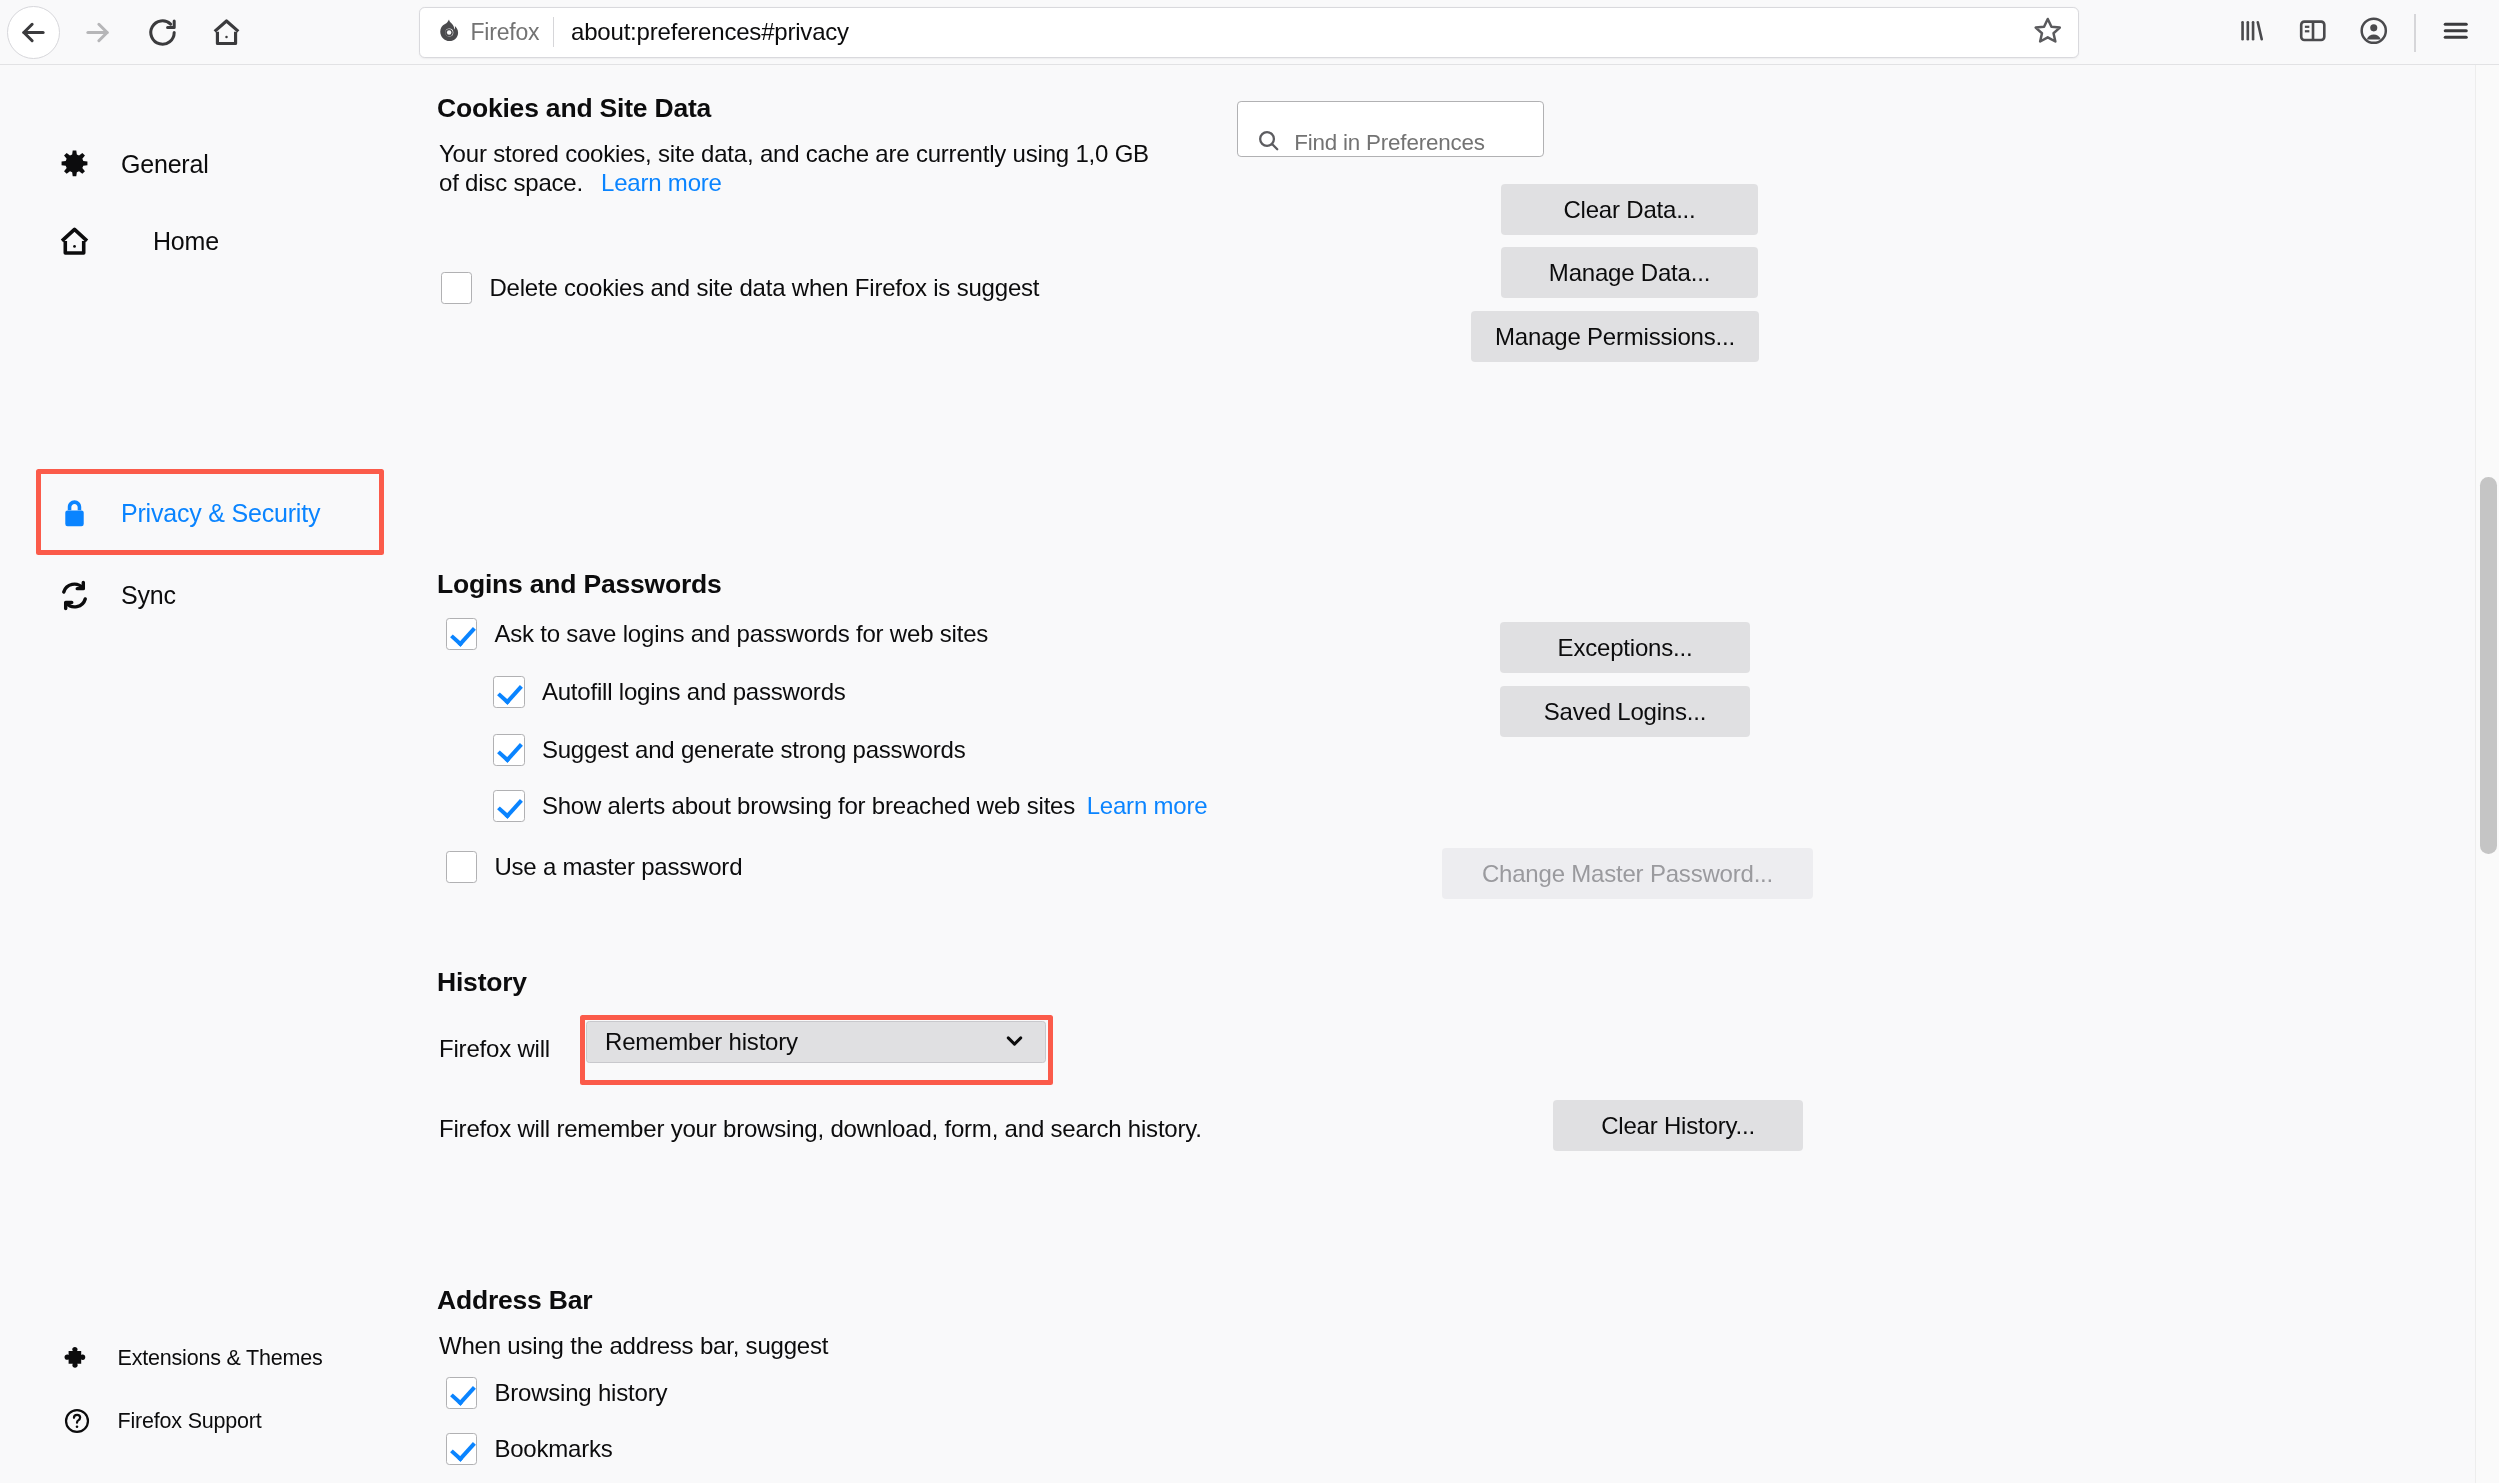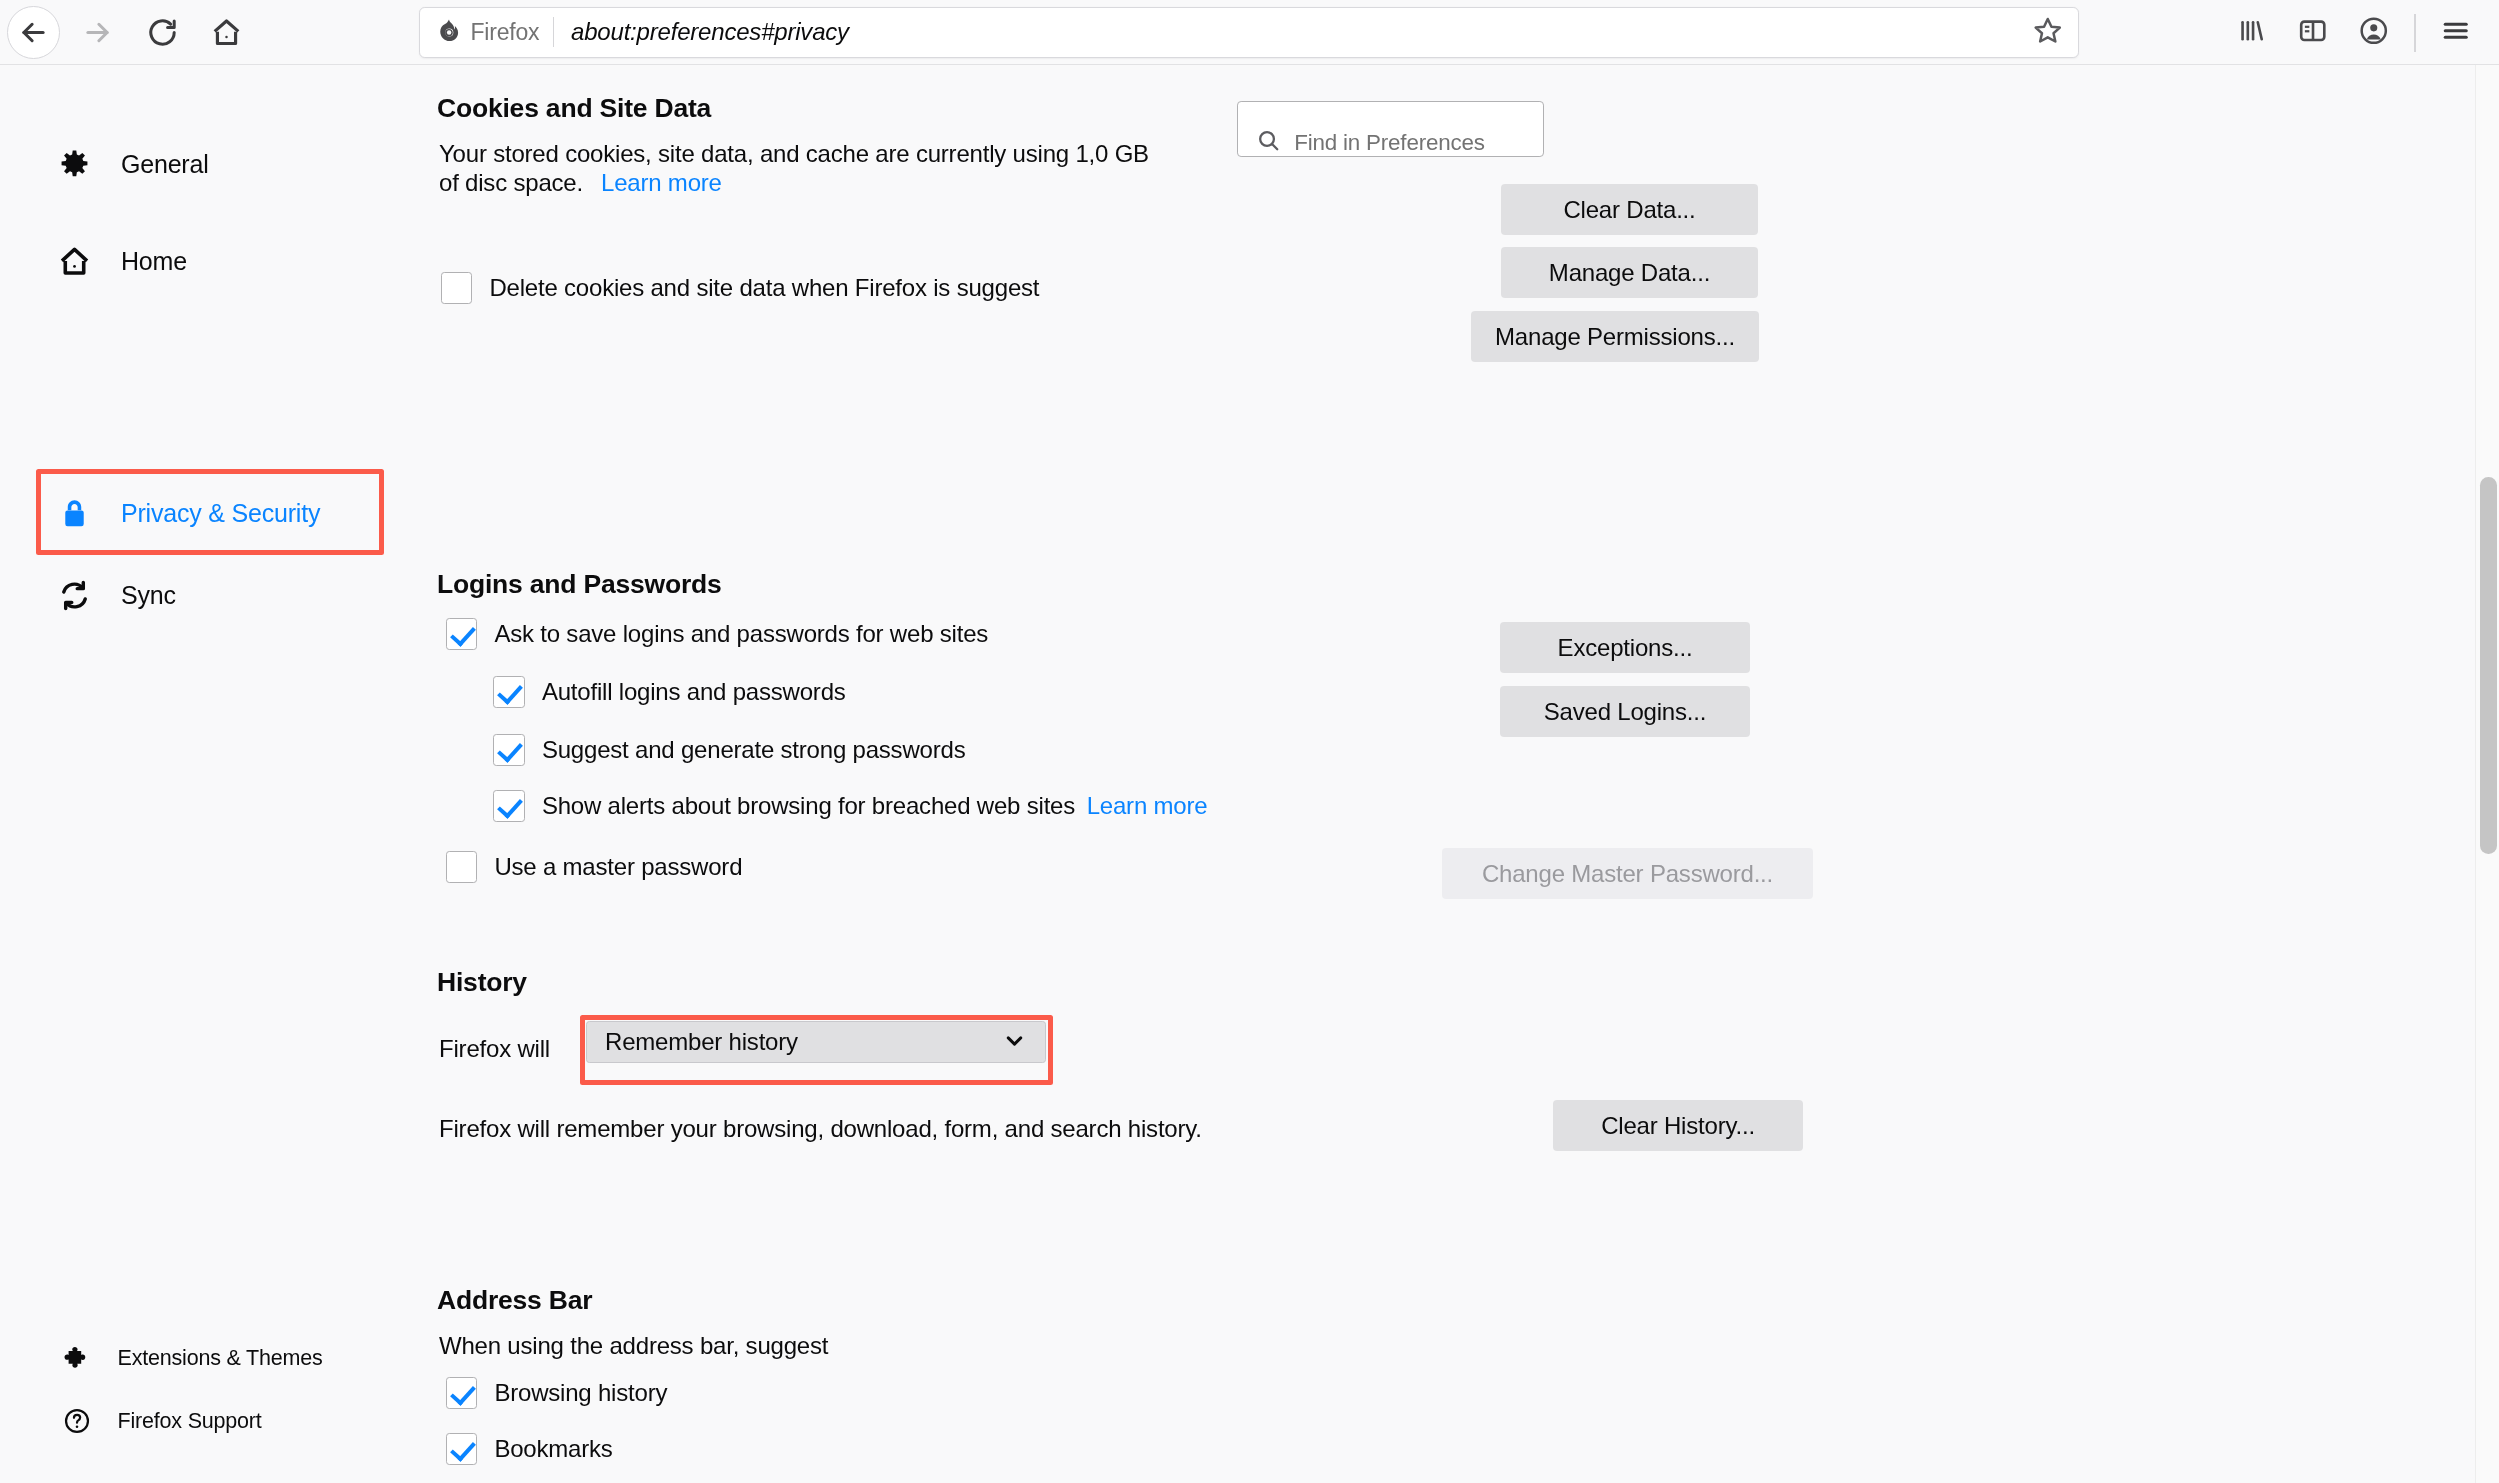--- a/index.html
+++ b/index.html
@@ -72,21 +72,20 @@
     margin: 0 1.7px;
   }
   #url-text {
     font-size: 24px;
     color: #0c0c0d;
     margin-left: 15px;
     flex: 1;
     letter-spacing: -0.2px;
     white-space: nowrap;
     overflow: hidden;
-    font-style: italic;
   }
   #star-btn {
     width: 50px; height: 50px;
     display: flex; align-items: center; justify-content: center;
     margin-right: 5px;
   }
 
   #toolbar-right {
     position: absolute;
     right: 13.3px;
@@ -440,21 +439,21 @@
     <div class="side-item" style="top:70px;">
       <span class="side-icon">
         <svg width="33" height="33" viewBox="0 0 24 24" fill="#0c0c0d">
           <path d="M12 8.3a3.7 3.7 0 1 0 0 7.4 3.7 3.7 0 0 0 0-7.4zm0 5.6a1.9 1.9 0 1 1 0-3.8 1.9 1.9 0 0 1 0 3.8z"></path>
           <path d="M13.3 1.8h-2.6l-.4 3 -1.6.7 -2.4-1.9 -1.9 1.9 1.9 2.4 -0.7 1.6 -3 .4v2.6l3 .4 .7 1.6 -1.9 2.4 1.9 1.9 2.4-1.9 1.6 .7 .4 3h2.6l.4-3 1.6-.7 2.4 1.9 1.9-1.9 -1.9-2.4 .7-1.6 3-.4v-2.6l-3-.4 -.7-1.6 1.9-2.4 -1.9-1.9 -2.4 1.9 -1.6-.7z"></path>
         </svg>
       </span>
       <span class="side-label">General</span>
     </div>
 
-    <div class="side-item" style="top:167px;">
+    <div class="side-item" style="top:147px;gap:32px;">
       <span class="side-icon">
         <svg width="33" height="33" viewBox="0 0 24 24" fill="none" stroke="#0c0c0d" stroke-width="2.6" stroke-linejoin="round">
           <path d="M2.9 11.5 12 3.2l9.1 8.3"></path>
           <path d="M5.3 11.6V20.3h13.4v-8.7"></path>
           <circle cx="12" cy="15.6" r="1" fill="#0c0c0d" stroke="none"></circle>
         </svg>
       </span>
       <span class="side-label">Home</span>
     </div>
 

